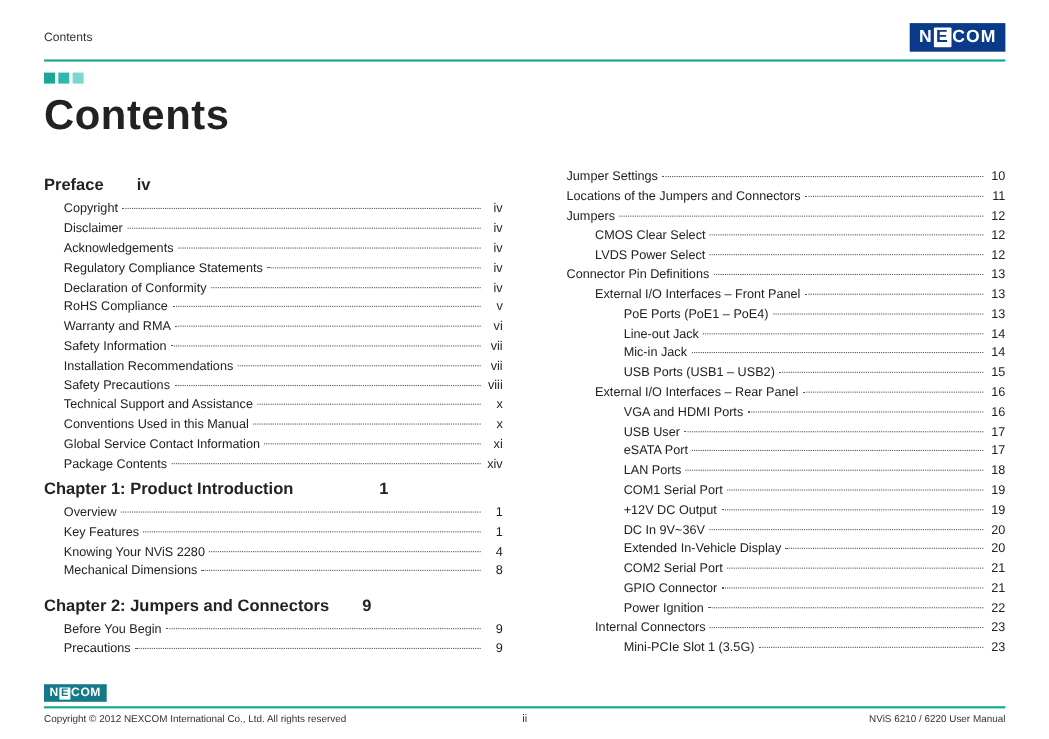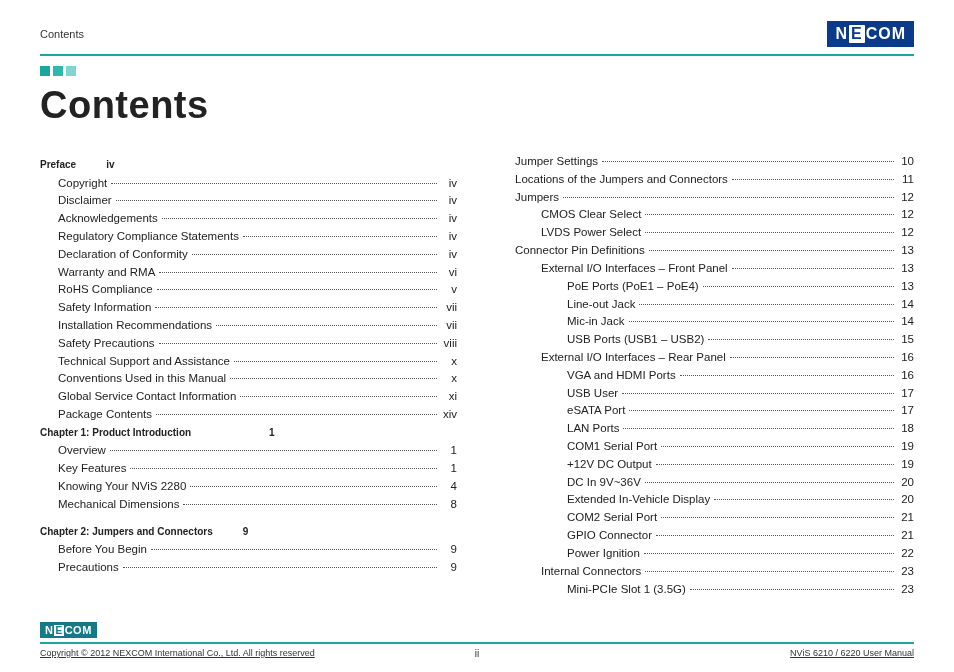--- a/index.html
+++ b/index.html
@@ -18,39 +18,39 @@
   .squares { display:flex; gap:3px; margin-top:10px; margin-bottom:6px; }
   .sq { width:10px; height:10px; }
 
   
   .title { font-size: 38px; font-weight: 700; margin-top: 8px; margin-bottom: 26px; letter-spacing: 0.5px; }
 
   
   .toc-cols { display:flex; gap: 40px; }
   .col { flex:1; font-size: 11.5px; line-height: 1.55; }
 
-  .sect-head { font-weight: 700; font-size: 10px; margin-top: 4px; margin-bottom: 2px; display:flex; }
+  .sect-head { font-weight: 700; font-size: 15px; margin-top: 4px; margin-bottom: 2px; display:flex; }
   .sect-title { }
   .sect-page { margin-left: 30px; }
 
   .toc-line { display:flex; align-items: baseline; white-space: nowrap; }
   .toc-line.ind1 { padding-left: 18px; }
   .toc-line.ind2 { padding-left: 44px; }
   .toc-line.ind3 { padding-left: 70px; }
   .toc-text { flex: 0 0 auto; padding-right: 2px; text-align: center; }
   .toc-dots { flex:1; border-bottom: 1px dotted #555; transform: translateY(-3px); margin: 0 2px; min-width:6px; }
   .toc-page { flex:0 0 auto; padding-left:2px; text-align:right; min-width: 18px; }
 
   
   .footer { position:absolute; left:40px; right:40px; bottom:14px; }
   .footer-bar { height:2px; background:#1aa89c; margin-bottom:4px; }
   .footer-logo { position:absolute; bottom:20px; left:0; }
   .footer-logo .mini { background:#157a87; color:#fff; font-weight:800; font-size:11px; padding:2px 5px; letter-spacing:0.5px; display:inline-flex; align-items:center;}
   .footer-logo .mini .ex { background:#fff; color:#157a87; padding:0 1px; margin:0 1px; font-weight:900; font-size:10px;}
-  .footer-row { display:flex; justify-content:space-between; align-items:center; font-size:9px; color:#333;text-decoration:underline; }
+  .footer-row { display:flex; justify-content:space-between; align-items:center; font-size:9px; color:#333; }
   .footer-center { position:absolute; left:50%; transform:translateX(-50%); font-size:10px; }
 </style>
 </head>
 <body>
 
 <div class="page">
 
   <div class="header-row">
     <div class="header-left">Contents</div>
     <div class="logo">
@@ -96,28 +96,28 @@
           <span class="toc-text">Regulatory Compliance Statements</span>
           <span class="toc-dots"></span>
           <span class="toc-page">iv</span>
         </div>
         <div class="toc-line ind1">
           <span class="toc-text">Declaration of Conformity</span>
           <span class="toc-dots"></span>
           <span class="toc-page">iv</span>
         </div>
         <div class="toc-line ind1">
+          <span class="toc-text">RoHS Compliance</span>
+          <span class="toc-dots"></span>
+          <span class="toc-page">v</span>
+        </div>
+        <div class="toc-line ind1">
           <span class="toc-text">Warranty and RMA</span>
           <span class="toc-dots"></span>
           <span class="toc-page">vi</span>
-        </div>
-        <div class="toc-line ind1">
-          <span class="toc-text">RoHS Compliance</span>
-          <span class="toc-dots"></span>
-          <span class="toc-page">v</span>
         </div>
         <div class="toc-line ind1">
           <span class="toc-text">Safety Information</span>
           <span class="toc-dots"></span>
           <span class="toc-page">vii</span>
         </div>
         <div class="toc-line ind1">
           <span class="toc-text">Installation Recommendations</span>
           <span class="toc-dots"></span>
           <span class="toc-page">vii</span>

